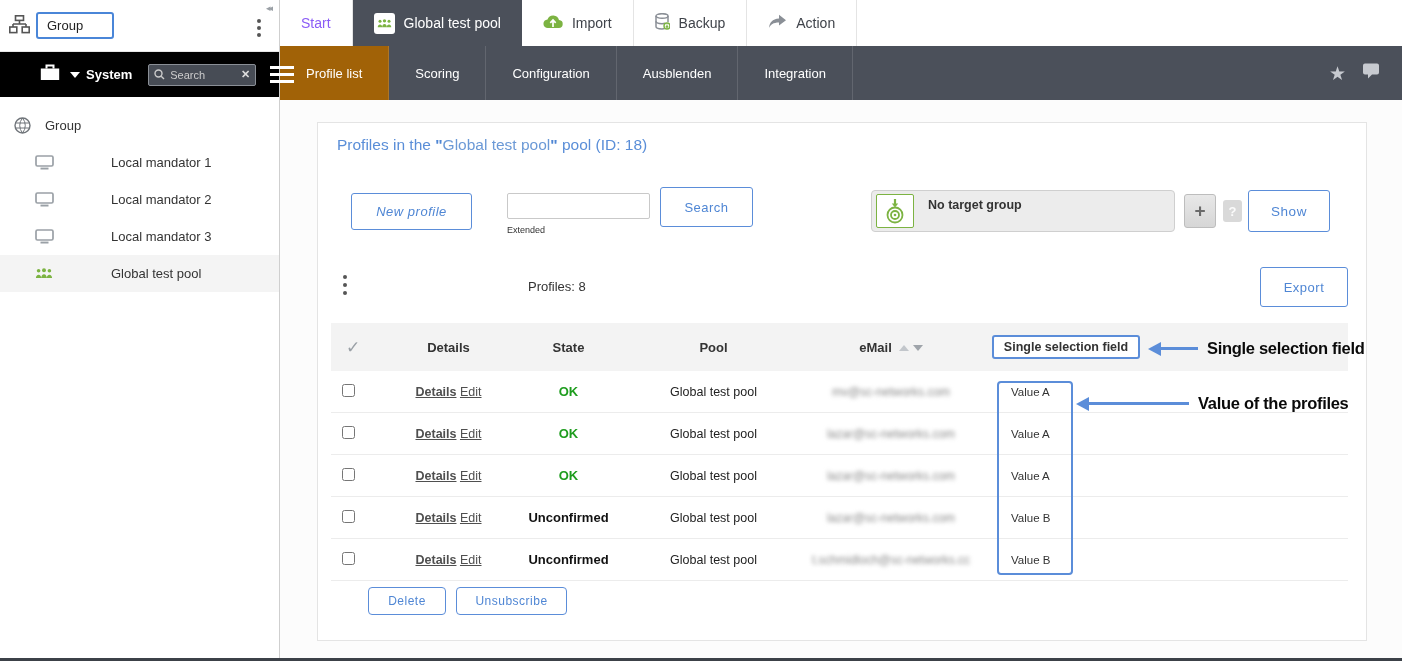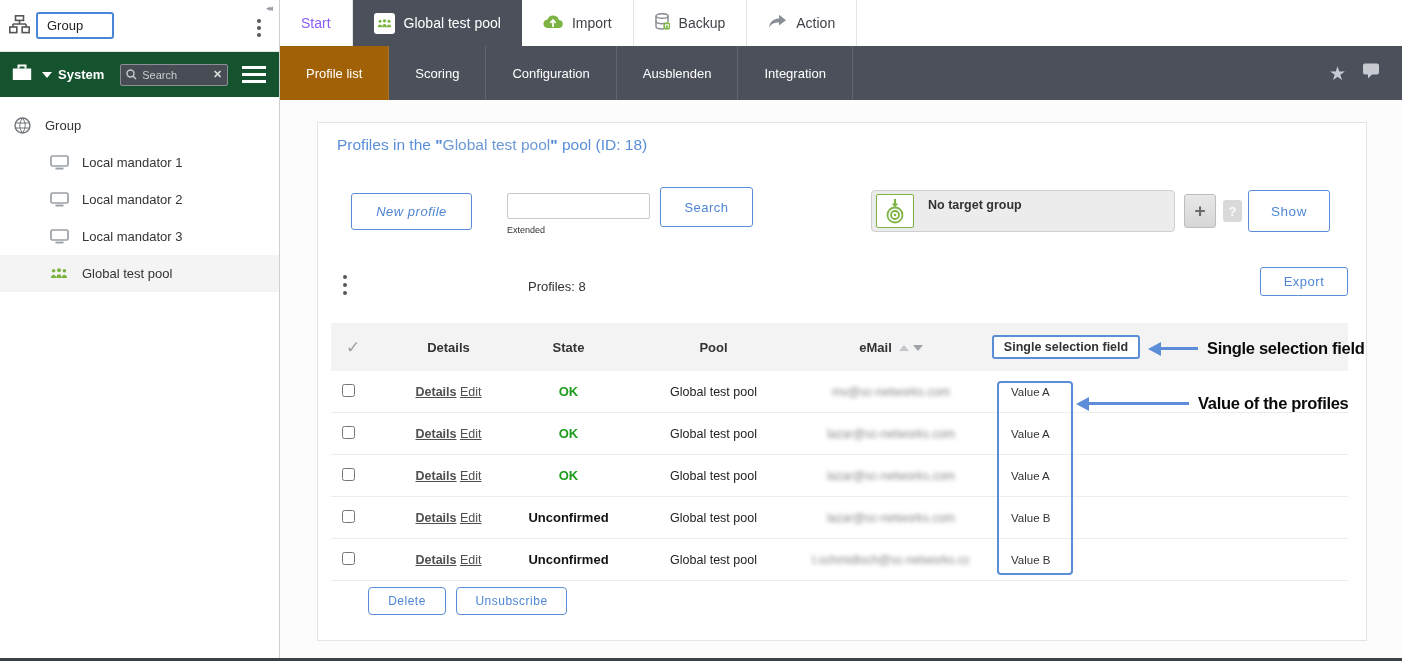--- a/index.html
+++ b/index.html
@@ -7,35 +7,35 @@
   .screen { position:relative; width:1402px; height:661px; background:#fff; }
 
   
   .sidebar { position:absolute; left:0; top:0; width:280px; height:661px; background:#fff; border-right:1px solid #cfcfcf; z-index:5; }
   .sb-top { position:relative; height:52px; background:#fff; border-bottom:1px solid #e6e6e6; }
   .hier-icon { position:absolute; left:9px; top:15px; }
   .group-box { position:absolute; left:36px; top:12px; width:78px; height:27px; border:2px solid #4a86d8; border-radius:3px; font-size:13px; color:#222; display:flex; align-items:center; padding-left:9px; background:#fff; cursor:pointer; }
   .collapse-ic { position:absolute; right:8px; top:3px; font-size:9px; color:#9aa0a6; letter-spacing:-2px; cursor:pointer; }
   .kebab { position:absolute; right:18px; top:19px; display:flex; flex-direction:column; gap:3px; cursor:pointer; }
   .kebab i { width:4px; height:4px; background:#555; border-radius:50%; }
-  .sb-dark { position:relative; height:45px; background:#14532d; display:flex; align-items:center; }
+  .sb-dark { position:relative; height:45px; background:#000000; display:flex; align-items:center;padding-left:28px; }
   .sb-dark .brief { margin-left:12px; }
   .caret-down { width:0; height:0; border-left:5px solid transparent; border-right:5px solid transparent; border-top:6px solid #fff; margin-left:10px; }
   .sys-label { color:#fff; font-size:13px; font-weight:bold; margin-left:6px; }
   .sb-search { margin-left:16px; width:108px; height:22px; border:1px solid #8a8f96; border-radius:2px; display:flex; align-items:center; padding:0 5px; background:#474c55; }
   .sb-search input { flex:1; min-width:0; border:none; outline:none; background:transparent; color:#ddd; font-size:11px; margin-left:5px; font-family:"Liberation Sans",sans-serif; }
   .sb-search input::placeholder { color:#ccc; }
   .sb-clear { color:#ddd; font-size:11px; font-weight:bold; cursor:pointer; }
   .burger { margin-left:14px; display:flex; flex-direction:column; gap:4px; cursor:pointer; }
   .burger i { width:24px; height:3px; background:#fff; }
   .tree { padding-top:10px; }
   .tree-row { height:37px; display:flex; align-items:center; font-size:13px; color:#333; cursor:pointer; }
   .tree-row .t-ic { width:20px; display:flex; justify-content:center; margin-right:13px; }
   .tree-root { padding-left:12px; }
-  .tree-child { padding-left:49px; }
+  .tree-child { padding-left:34px;gap:44px; }
   .tree-selected { background:#f4f4f4; }
 
   
   .nav1 { position:absolute; left:280px; top:0; width:1122px; height:46px; background:#fff; display:flex; }
   .tab1 { display:flex; align-items:center; gap:9px; padding:0 21px; font-size:14px; color:#3f434a; border-right:1px solid #e4e4e4; cursor:pointer; white-space:nowrap; }
   .tab1.start { color:#8b5cf6; }
   .tab1.active { background:#4b505a; color:#fff; border-right:none; }
   .tab1 .tab-icbox { width:21px; height:21px; background:#fff; border-radius:3px; display:flex; align-items:center; justify-content:center; }
   .nav2 { position:absolute; left:280px; top:46px; width:1122px; height:54px; background:#4b505a; display:flex; align-items:stretch; }
   .tab2 { display:flex; align-items:center; padding:0 26px; color:#fff; font-size:13px; border-right:1px solid rgba(255,255,255,.13); cursor:pointer; }
@@ -59,21 +59,21 @@
   .tg-widget { position:absolute; left:553px; top:67px; width:304px; height:42px; background:#ececec; border:1px solid #cfcfcf; border-radius:4px; display:flex; align-items:center; cursor:pointer; }
   .tg-iconbox { width:38px; height:34px; background:#fff; border:1px solid #7cb342; border-radius:2px; margin-left:4px; display:flex; align-items:center; justify-content:center; }
   .tg-label { font-size:12.5px; font-weight:bold; color:#333; margin-left:14px; align-self:flex-start; margin-top:7px; }
   .plus-btn { position:absolute; left:866px; top:71px; width:32px; height:34px; background:linear-gradient(#e8e8e8,#d6d6d6); border:1px solid #bdbdbd; border-radius:3px; color:#6a6a6a; font-size:19px; font-weight:bold; display:flex; align-items:center; justify-content:center; cursor:pointer; }
   .help-btn { position:absolute; left:905px; top:77px; width:19px; height:22px; background:#d9d9d9; border-radius:3px; color:#fbfbfb; font-size:13px; font-weight:bold; display:flex; align-items:center; justify-content:center; cursor:pointer; }
   .show-btn { position:absolute; left:930px; top:67px; width:82px; height:42px; font-size:13.5px; }
 
   .kebab2 { position:absolute; left:25px; top:152px; display:flex; flex-direction:column; gap:4px; cursor:pointer; }
   .kebab2 i { width:4px; height:4px; background:#555; border-radius:50%; }
   .profiles-count { position:absolute; left:210px; top:156px; font-size:13px; color:#333; }
-  .export-btn { position:absolute; left:942px; top:144px; width:88px; height:29px; }
+  .export-btn { position:absolute; left:942px; top:144px; width:88px; height:40px; }
 
   
   .tbl { position:absolute; left:13px; top:200px; width:1017px; }
   .tbl-header, .tbl-row { display:grid; grid-template-columns:60px 115px 125px 165px 190px 160px 1fr; align-items:center; }
   .tbl-header { height:48px; background:#f3f3f3; font-size:13px; font-weight:bold; color:#333; }
   .tbl-header > div { text-align:center; }
   .hdr-check { text-align:left !important; padding-left:15px; color:#9aa0a6; font-size:17px; font-weight:normal; }
   .sort-wrap { display:inline-flex; flex-direction:row; gap:4px; margin-left:7px; vertical-align:1px; }
   .tri-up { width:0; height:0; border-left:5px solid transparent; border-right:5px solid transparent; border-bottom:6px solid #c2c6cb; cursor:pointer; }
   .tri-down { width:0; height:0; border-left:5px solid transparent; border-right:5px solid transparent; border-top:6px solid #9fa4aa; cursor:pointer; }

